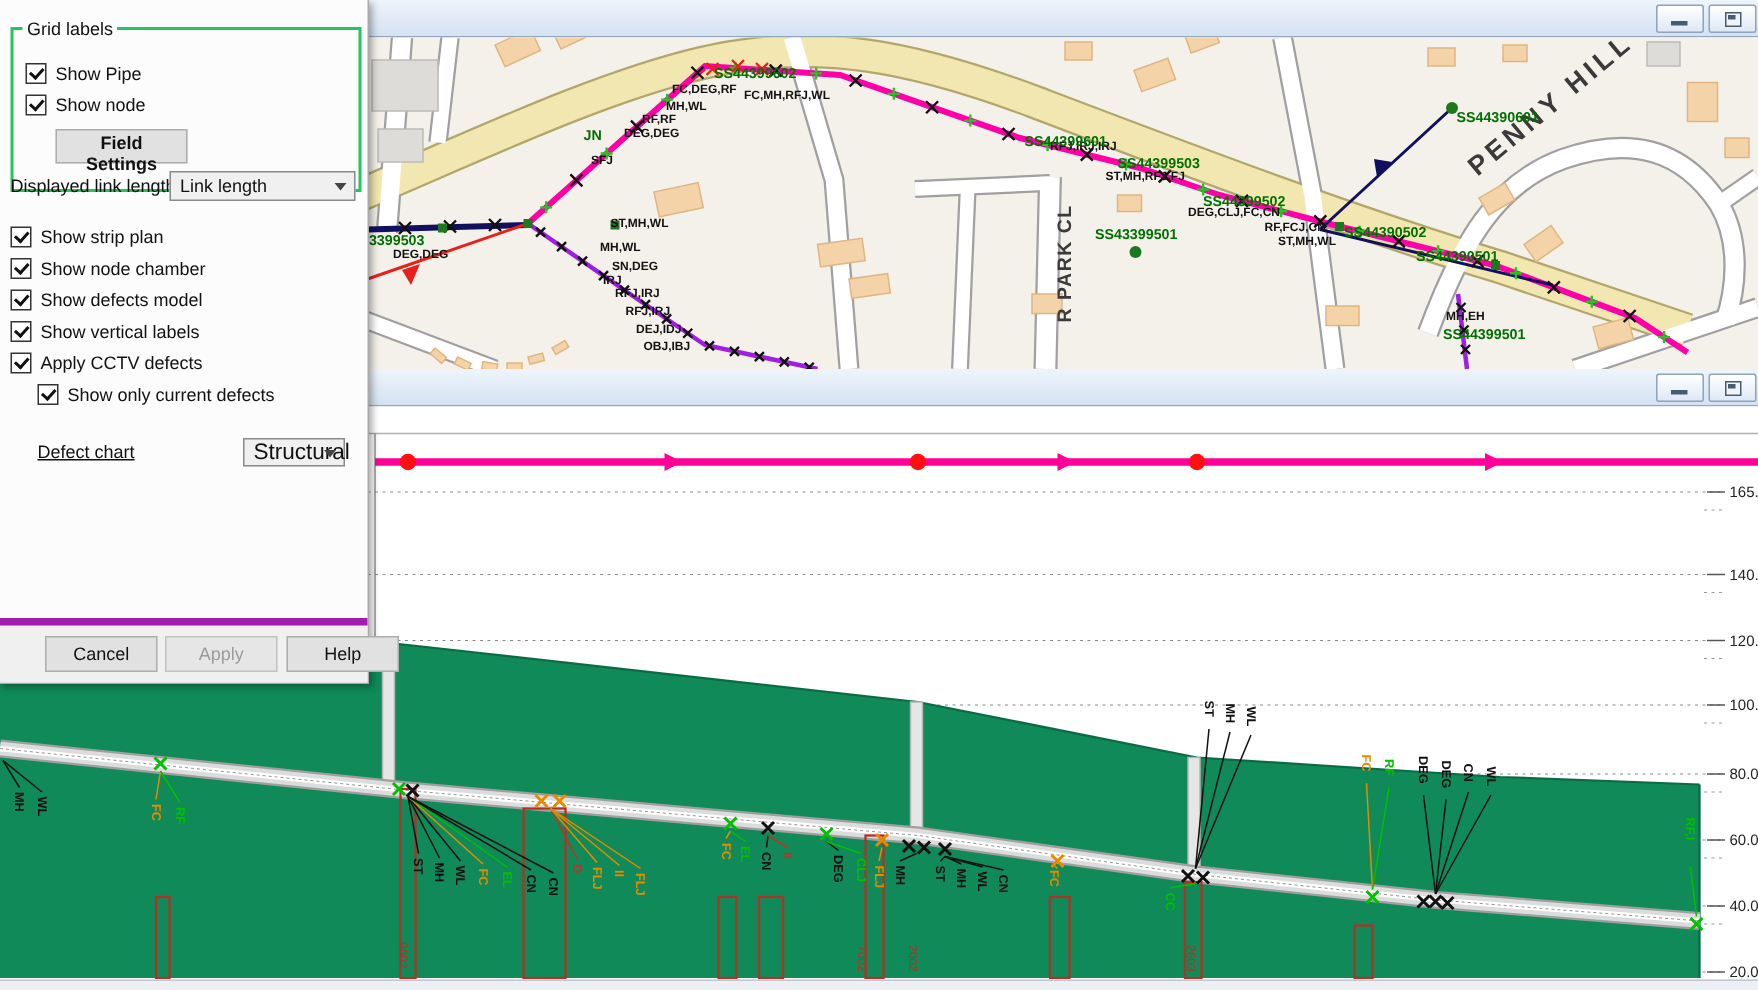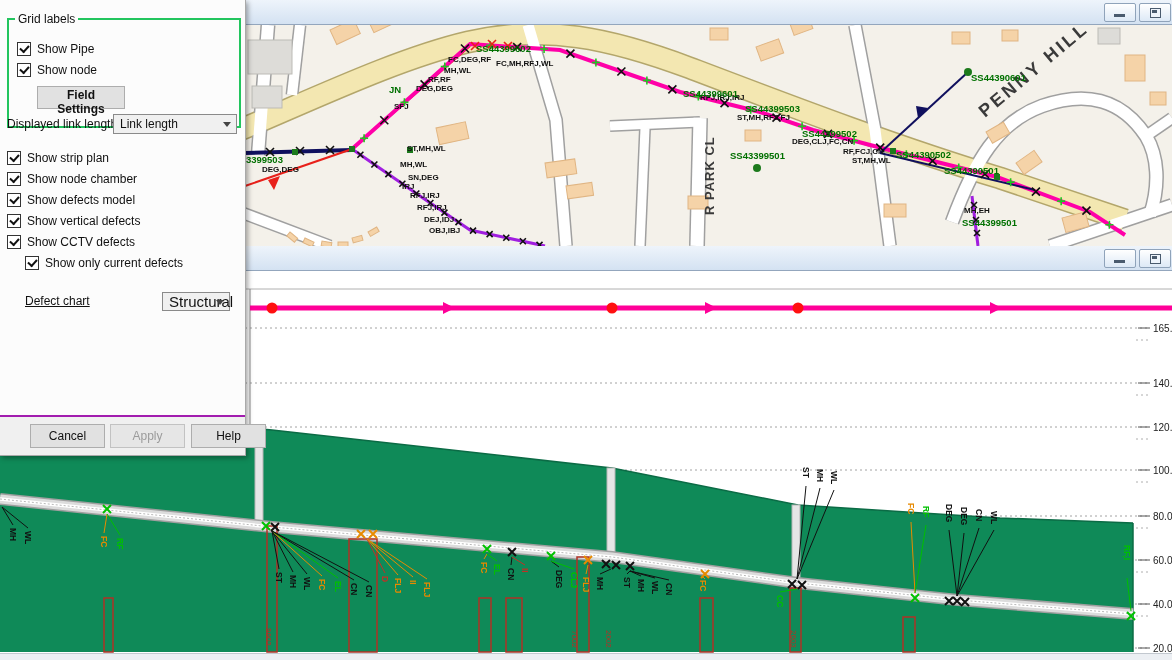--- a/index.html
+++ b/index.html
@@ -24,21 +24,21 @@
   .cbrow{display:flex;align-items:center;height:21px;}
   .cbox{width:12px;height:12px;border:1px solid #333;background:#fff;margin-right:6px;position:relative;flex:0 0 12px;}
   .cbox i{position:absolute;left:2px;top:2px;width:7px;height:4px;border-left:2px solid #111;border-bottom:2px solid #111;transform:rotate(-48deg);}
   .btn{background:#e1e1e1;border:1px solid #adadad;font-family:inherit;font-size:12px;color:#111;margin-left:22px;}
   #fieldSettings{position:absolute;left:6px;top:66px;width:88px;height:23px;font-weight:bold;}
   .row{position:absolute;left:7px;display:flex;align-items:center;}
   .combo{background:#f0f0f0;border:1px solid #8a8a8a;height:20px;display:flex;align-items:center;
     padding:0 18px 0 6px;position:relative;box-sizing:border-box;}
   .combo .chev{position:absolute;right:5px;top:7px;width:0;height:0;border-left:4px solid transparent;
     border-right:4px solid transparent;border-top:5px solid #444;}
-  #dlgFooter{position:absolute;left:0;bottom:0;width:100%;height:38px;background:#f0f0f0;border-top:2px solid #a21caf;}
+  #dlgFooter{position:absolute;left:0;bottom:0;width:100%;height:38px;background:#f0f0f0;border-top:5px solid #a21caf;}
   #dlgFooter .btn{position:absolute;top:7px;height:24px;width:75px;}
   .btn[disabled]{color:#9b9b9b;border-color:#c2c2c2;background:#e6e6e6;}
 </style>
 </head>
 <body>
 <div id="stage">
 
 <div class="window" id="mapWin" style="top:0;height:246px;">
   <div class="titlebar">
     <div class="winbtn" style="left:1104px;">
@@ -434,27 +434,27 @@
         <div class="cbrow">
           <span class="cbox">
             <i></i>
           </span>
           <span>Show defects model</span>
         </div>
         <div class="cbrow">
           <span class="cbox">
             <i></i>
           </span>
-          <span>Show vertical defects</span>
-        </div>
-        <div class="cbrow">
-          <span class="cbox">
-            <i></i>
-          </span>
-          <span>Show CCTV defects</span>
+          <span>Show vertical labels</span>
+        </div>
+        <div class="cbrow">
+          <span class="cbox">
+            <i></i>
+          </span>
+          <span>Apply CCTV defects</span>
         </div>
       </div>
   <div id="cbSub" style="position:absolute;left:25px;top:252px;">
         <div class="cbrow">
           <span class="cbox">
             <i></i>
           </span>
           <span>Show only current defects</span>
         </div>
       </div>

